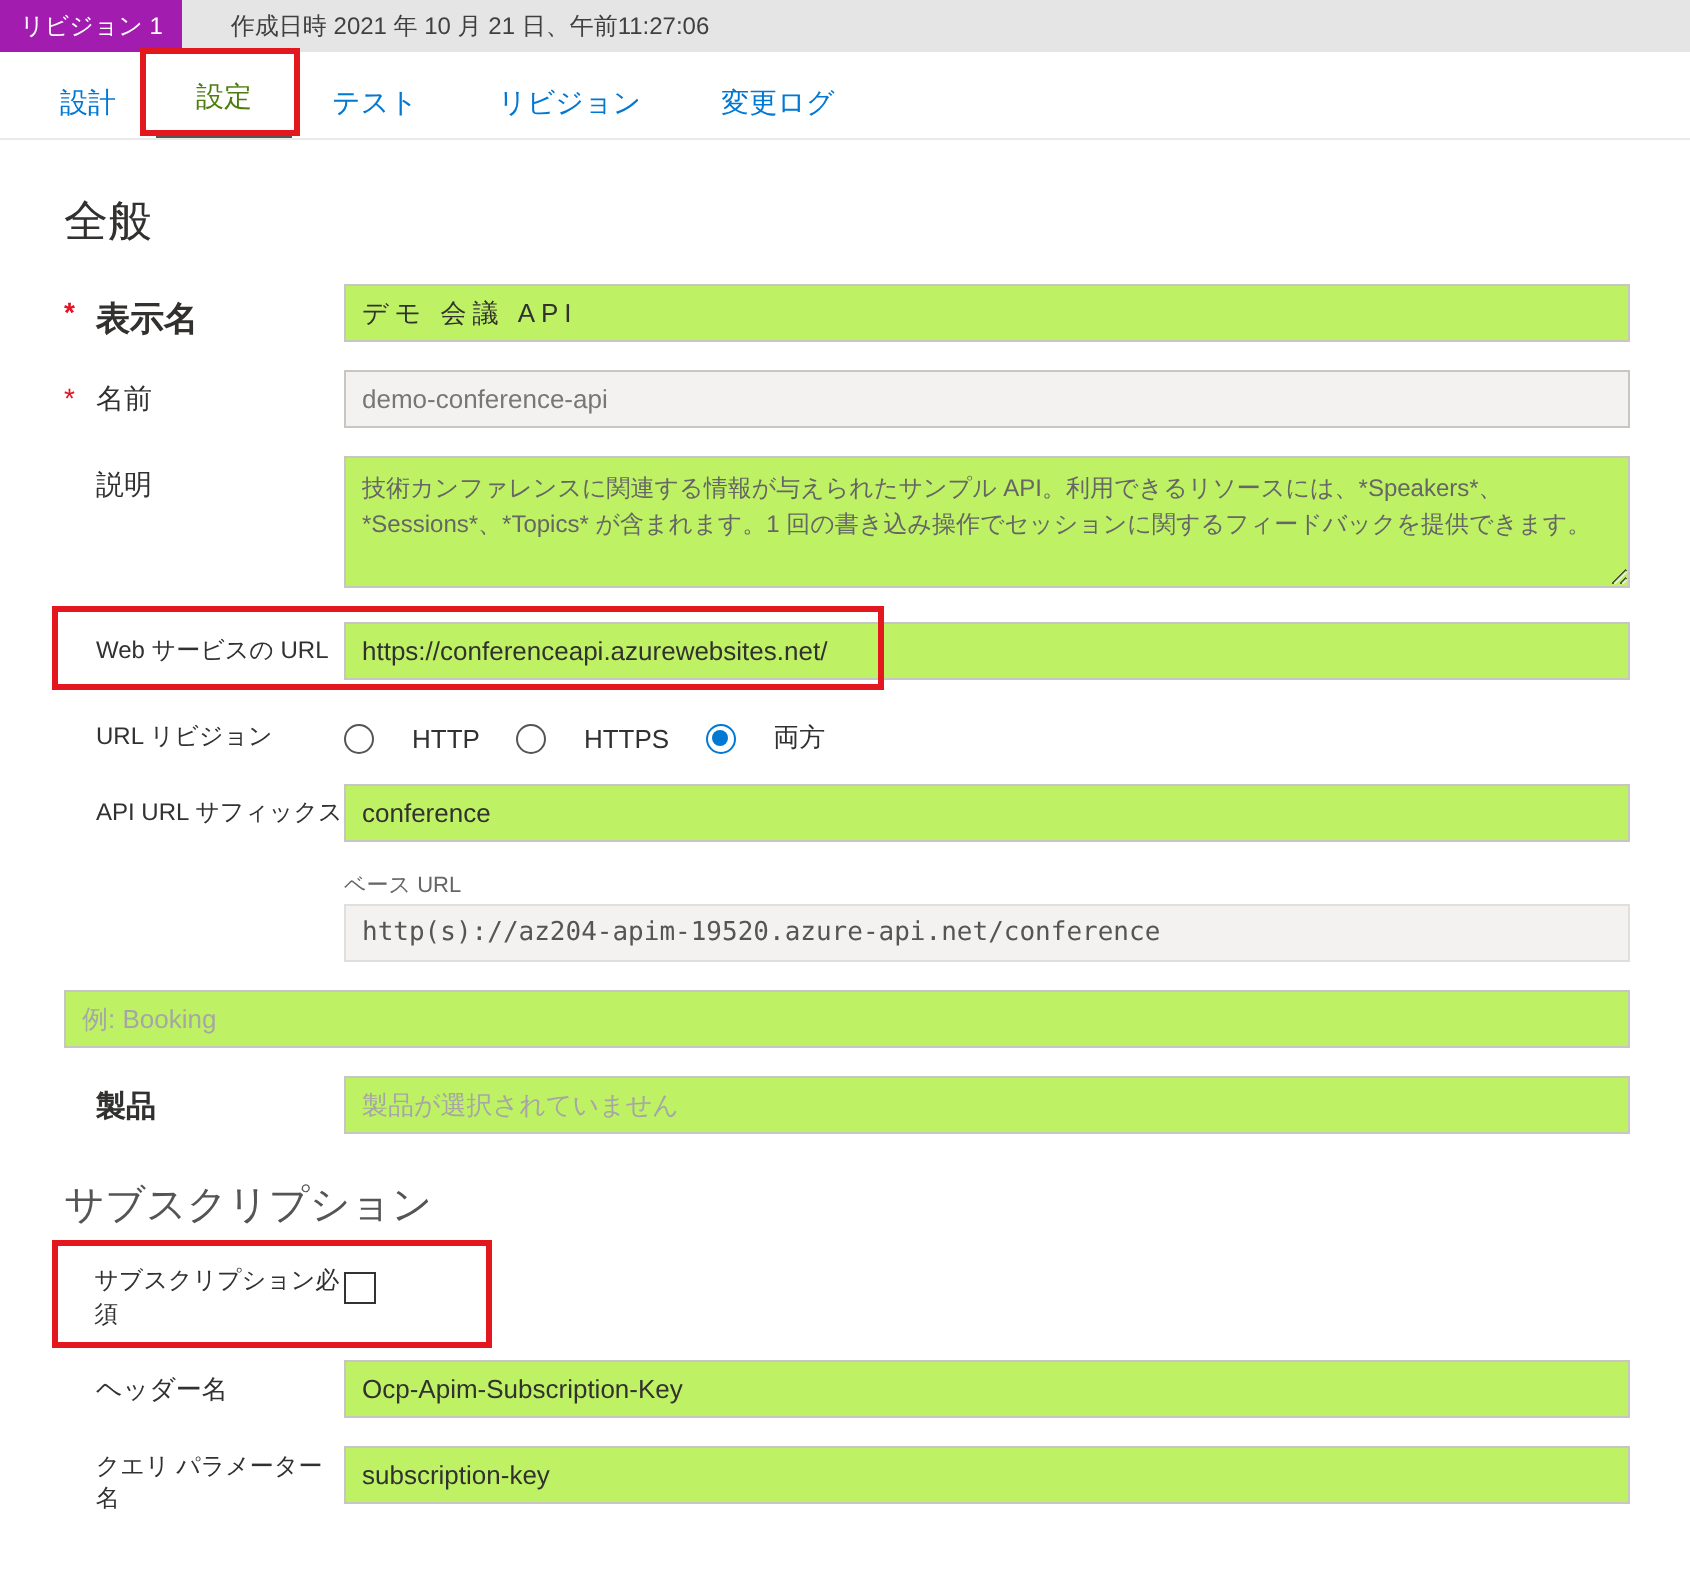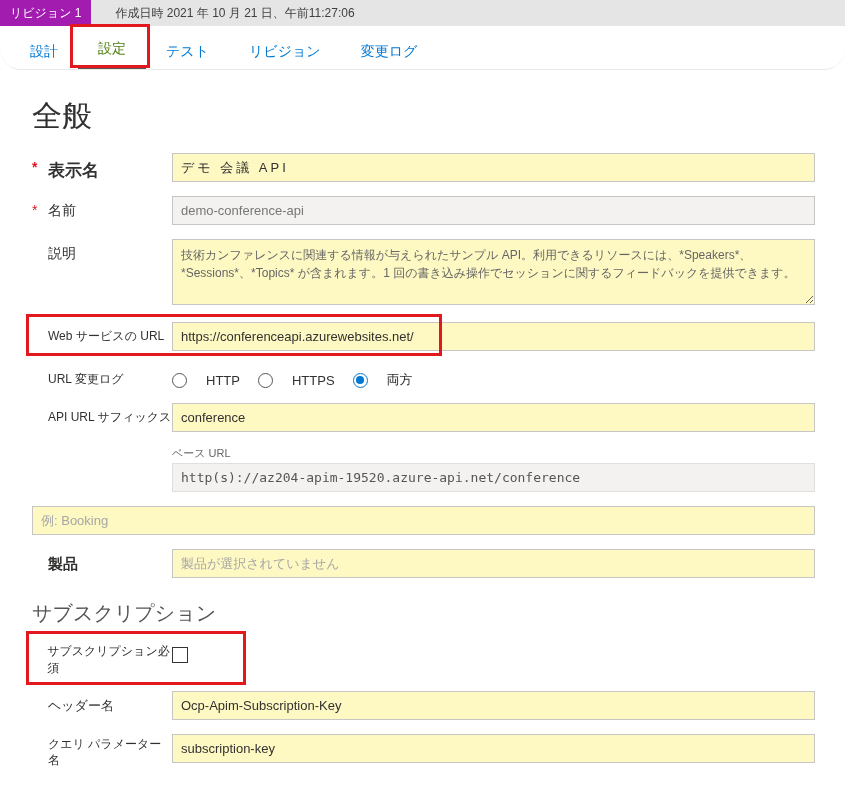--- a/index.html
+++ b/index.html
@@ -29,42 +29,41 @@
   .revision-date {
     color: #404040;
     margin-left: 24px;
   }
   .tabs {
     display: flex;
     border-bottom: 1px solid #eaeaea;
     padding: 0 10px;
     height: 44px;
     align-items: flex-end;
-    border-radius: 21px;
   }
   .tab {
     padding: 10px 20px 8px 20px;
     color: #0078d4;
     cursor: pointer;
     font-size: 14px;
   }
   .tab.active {
     border-bottom: 3px solid #555;
     color: #4d7c0f;
   }
   .highlight-box {
     border: 3px solid #e3181f;
     position: absolute;
     pointer-events: none;
   }
   .content {
     padding: 20px 30px 15px 32px;
   }
   .section-title {
-    font-size: 30px;
+    font-size: 22px;
     font-weight: 400;
     margin: 6px 0 16px 0;
   }
   .field {
     display: flex;
     align-items: flex-start;
     margin-bottom: 14px;
   }
   .field-label {
     width: 140px;
@@ -92,21 +91,21 @@
     flex: 1;
     min-width: 0;
   }
   input[type=text], textarea {
     width: 100%;
     border: 1px solid #c8c6c4;
     padding: 6px 8px;
     font-family: inherit;
     font-size: 13px;
     color: #323130;
-    background: #fef9c3;
+    background: #bef264;
   }
   input[type=text]:disabled, .disabled-input {
     background: #f3f2f1;
     color: #777;
   }
   .display-name-input {
     font-size: 18px;
     color: #888;
     letter-spacing: 3px;
     padding: 4px 8px 7px 8px;
@@ -250,21 +249,21 @@
       <div class="field-control">
         <input type="text" class="ws-input" value="https://conferenceapi.azurewebsites.net/" style="">
       </div>
     </div>
     <div class="highlight-box" style="left:-6px; top:-8px; width:416px; height:42px;"></div>
   </div>
 
   <div class="field">
     <div class="field-label" style="font-size:12px;">
         <span class="noreq"></span>
-        <span>URL 変更ログ</span>
+        <span>URL リビジョン</span>
       </div>
     <div class="field-control">
       <div class="radio-group">
         <label class="radio-item">
           <span class="radio"></span>
           <span>HTTP</span>
         </label>
         <label class="radio-item">
           <span class="radio"></span>
           <span>HTTPS</span>

